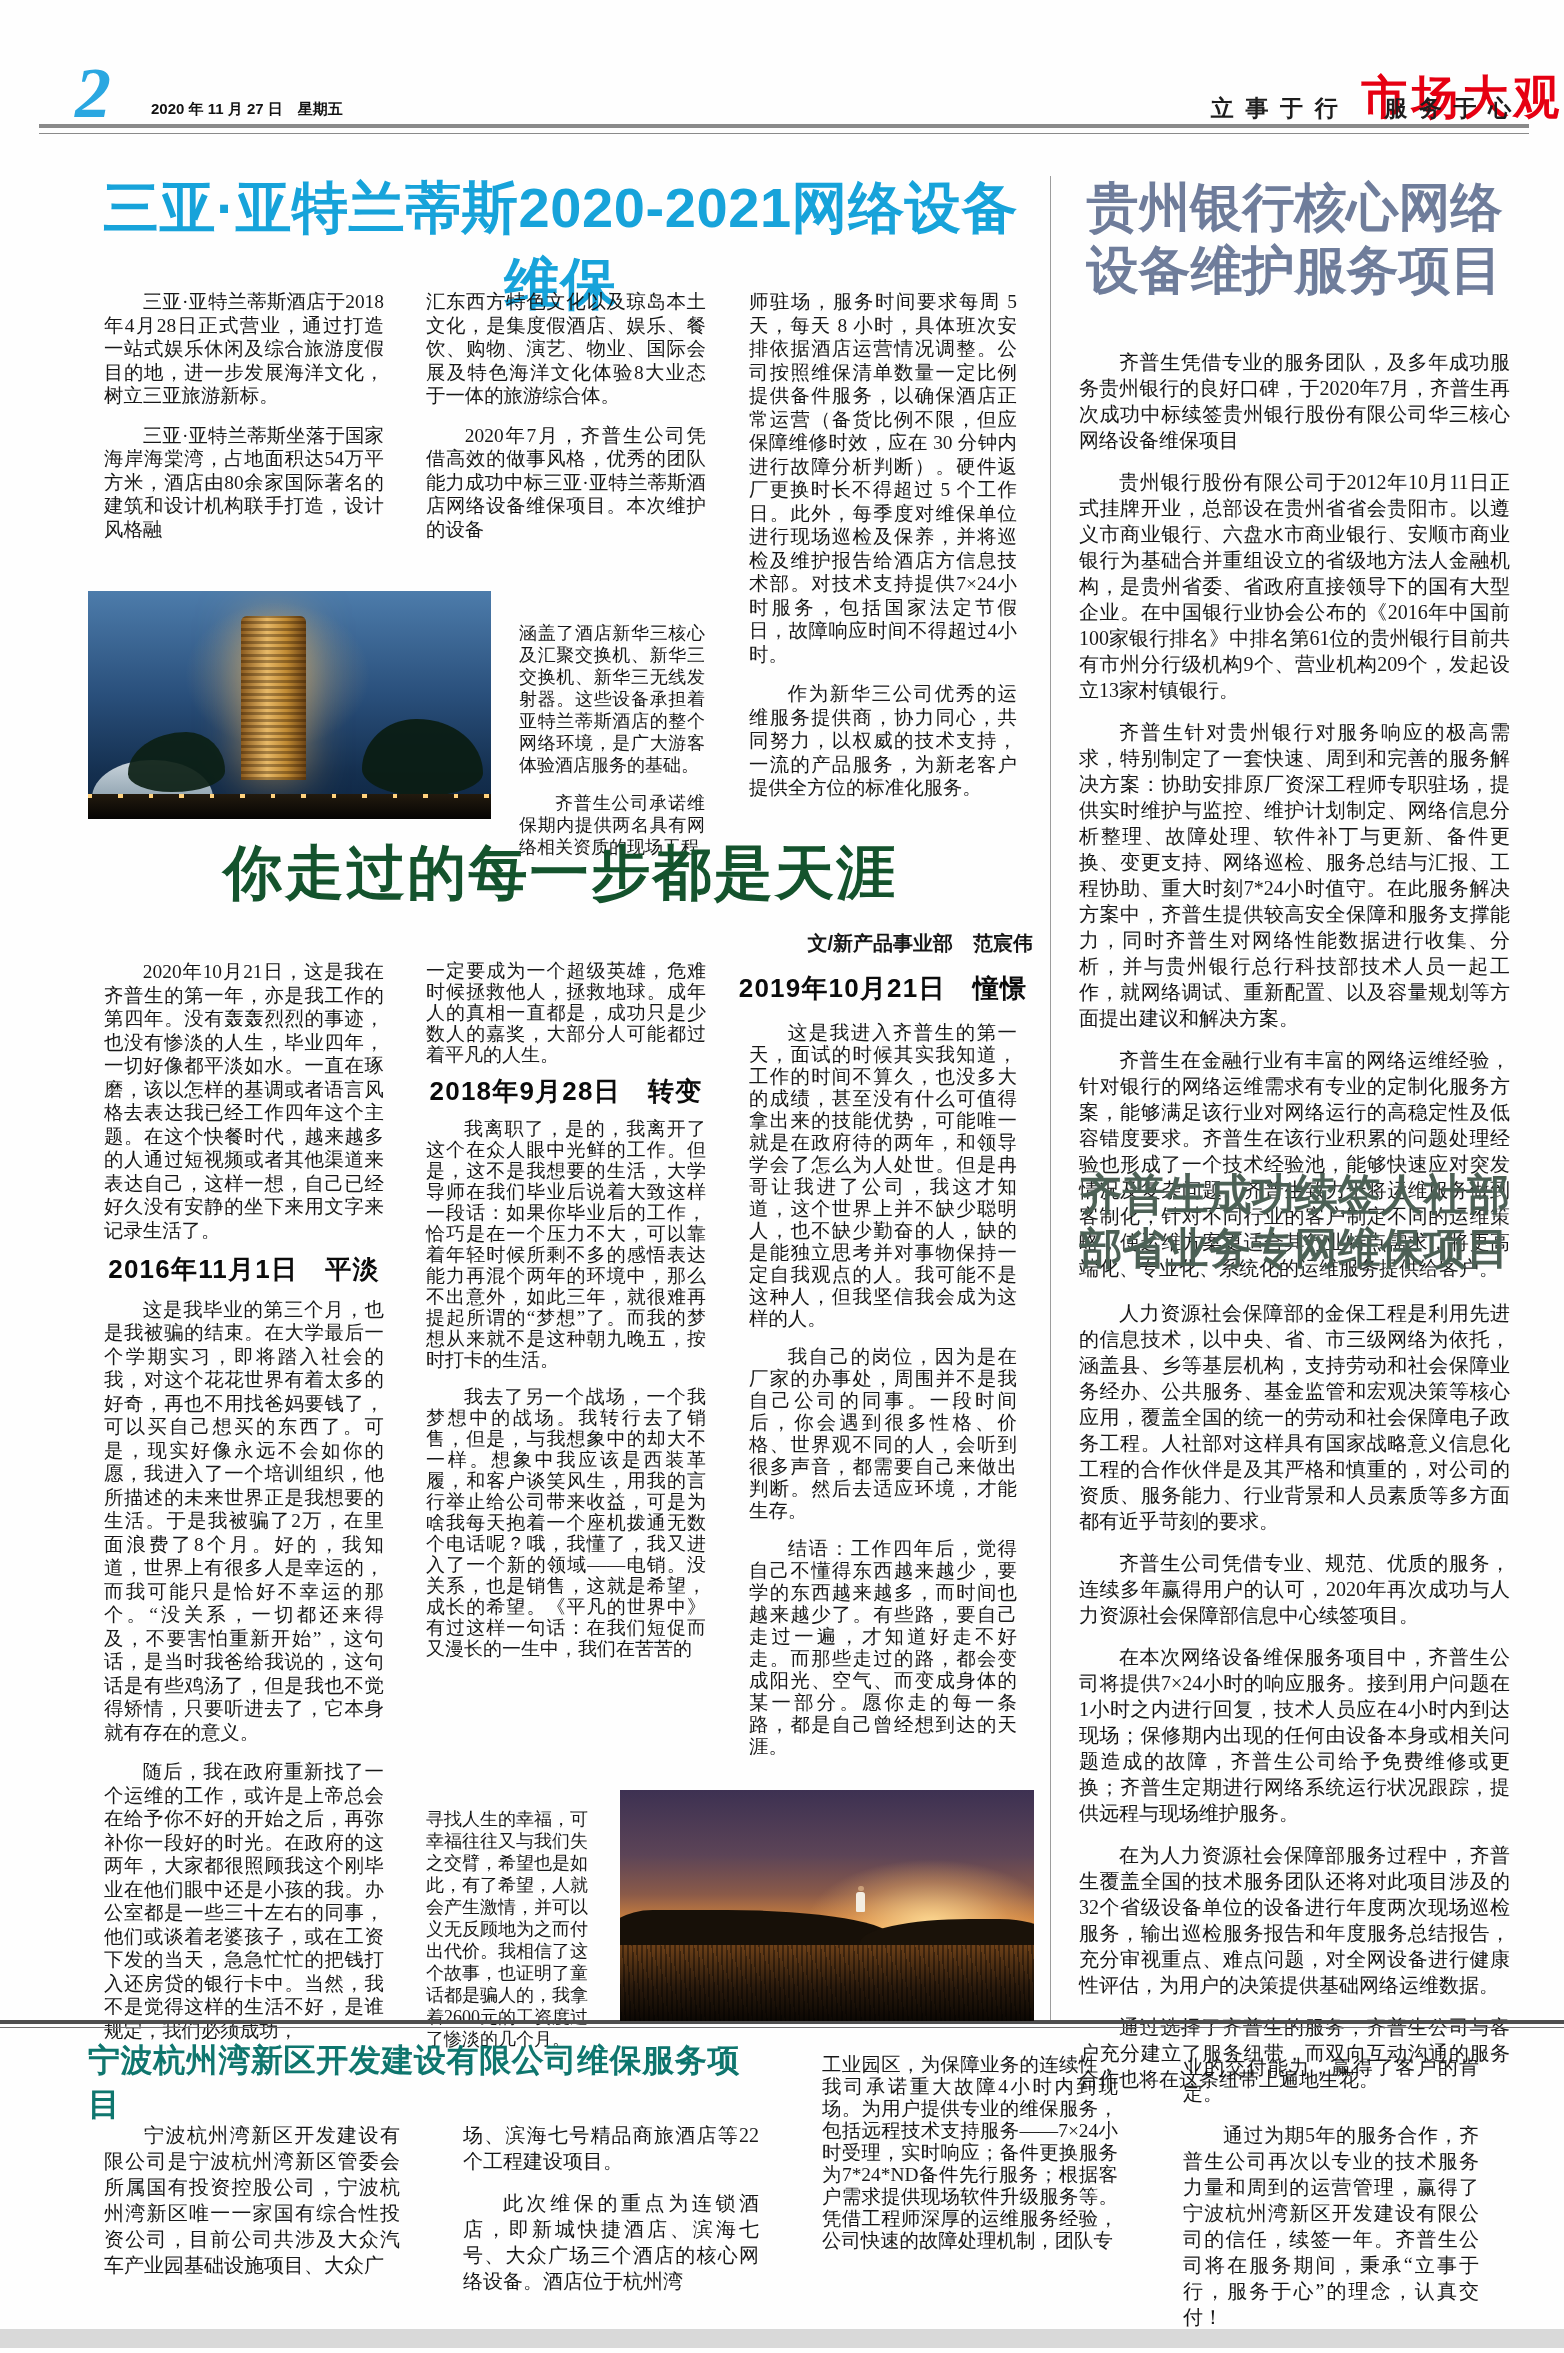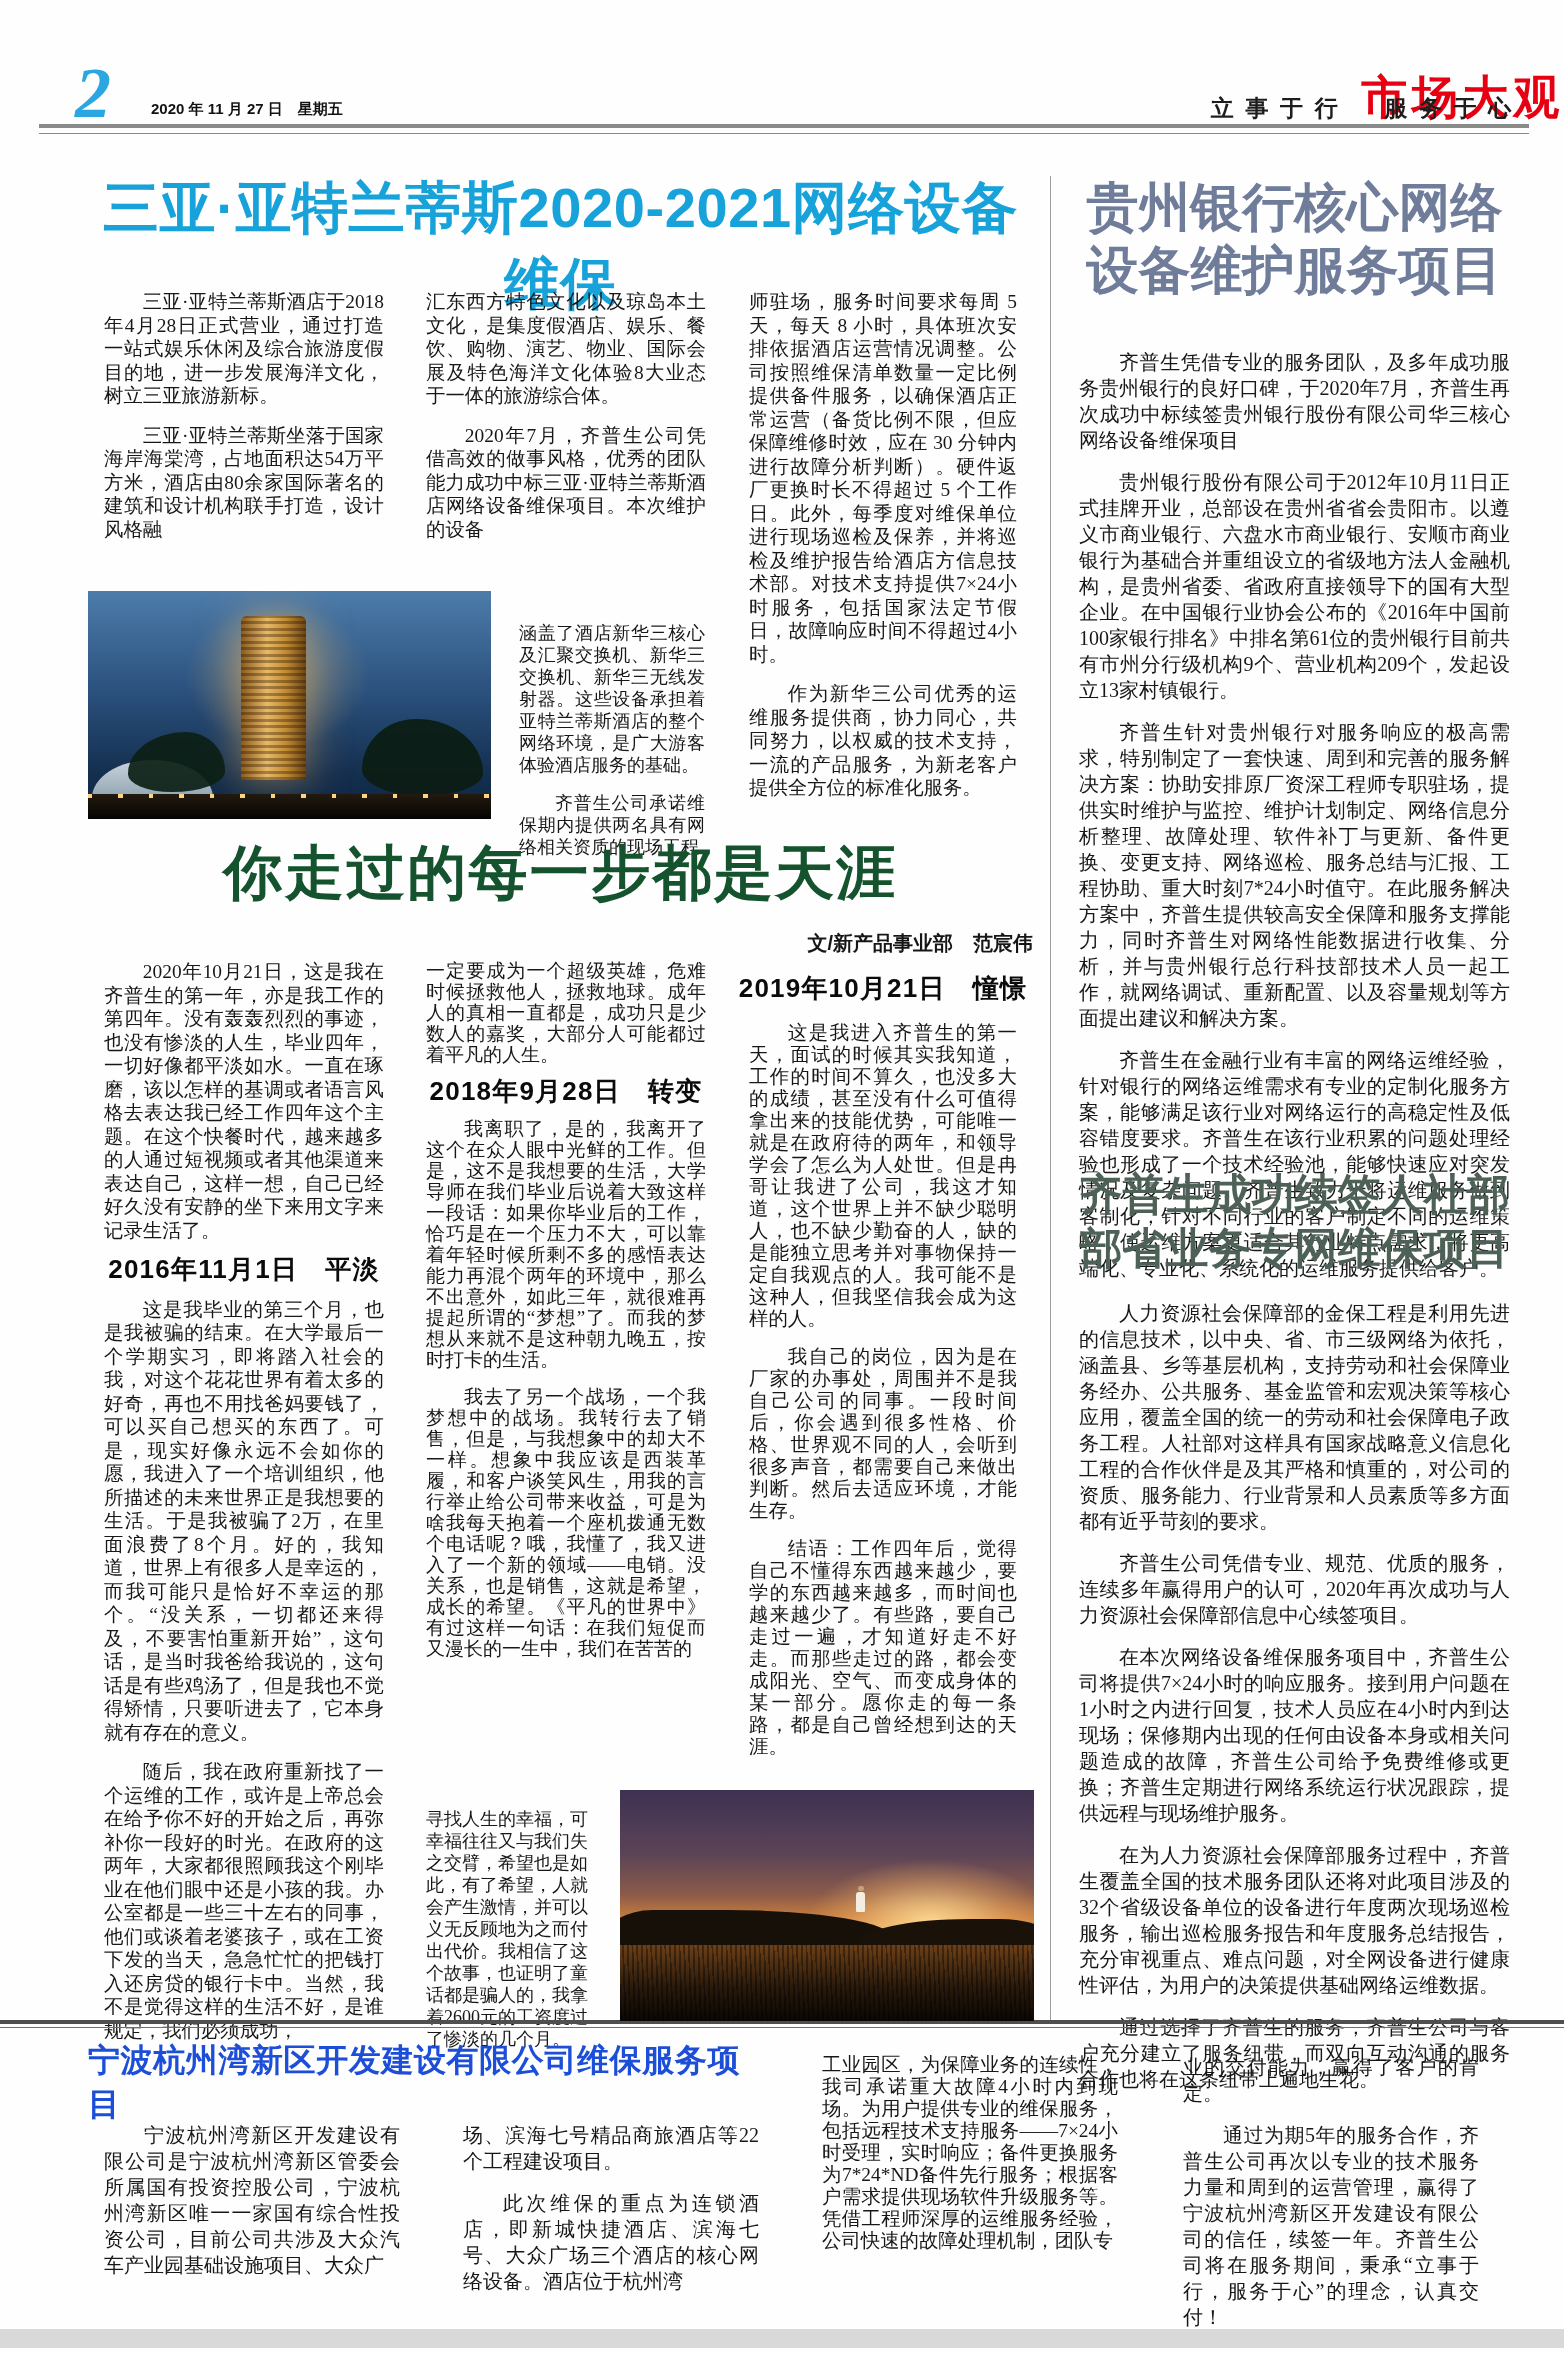--- a/index.html
+++ b/index.html
@@ -48,21 +48,21 @@
   #photo-sunset .grass{position:absolute;left:0;bottom:0;width:100%;height:33%;
       background:repeating-linear-gradient(88deg,rgba(0,0,0,.38) 0 1.8px,rgba(0,0,0,0) 1.8px 4.7px),
                  linear-gradient(180deg,#6d4018,#2a1a0c 55%,#0b0703);}
   #photo-sunset .person{position:absolute;left:57%;top:44%;width:9.4px;height:20px;background:#f3ede2;border-radius:2.9px 2.9px 1.2px 1.2px;}
   #photo-sunset .person:after{content:"";position:absolute;left:2.3px;top:-5.9px;width:5.3px;height:5.3px;border-radius:50%;background:#caa07a;}
   
   #sanya-headline{left:88px;top:171px;width:945px;text-align:center;font-size:56px;color:#17a3da;letter-spacing:0.6px;}
   #guizhou-headline{left:1063px;top:176px;width:463px;text-align:center;font-size:52px;line-height:1.22;color:#6f7d9b;}
   #essay-headline{left:88px;top:834px;width:945px;text-align:center;font-size:59px;color:#14532d;letter-spacing:2.3px;}
   #renshebu-headline{left:1063px;top:1168px;width:463px;text-align:center;font-size:43px;line-height:1.25;color:#4d6156;}
-  #ningbo-headline{left:88px;top:2039px;width:657px;font-size:32px;color:#1d4ed8;letter-spacing:0.6px;}
+  #ningbo-headline{left:88px;top:2039px;width:657px;font-size:32px;color:#0f766e;letter-spacing:0.6px;}
   
   #sanya-col1{left:88px;top:274px;width:312px;}
   #sanya-col2a{left:410px;top:274px;width:312px;}
   #sanya-col2b{left:503px;top:606px;width:218px;font-size:18px;line-height:22px;}
   #sanya-col3{left:733px;top:274px;width:300px;}
   #guizhou-body{left:1063px;top:333px;width:463px;font-size:20px;line-height:26px;}
   #essay-byline{left:733px;top:930px;width:300px;text-align:right;font-size:20px;font-family:"Liberation Sans",sans-serif;font-weight:bold;}
   #essay-sub3{left:733px;top:963px;width:300px;}
   #essay-col3{left:733px;top:1006px;width:300px;line-height:22px;}
   #essay-col1{left:88px;top:944px;width:312px;}

